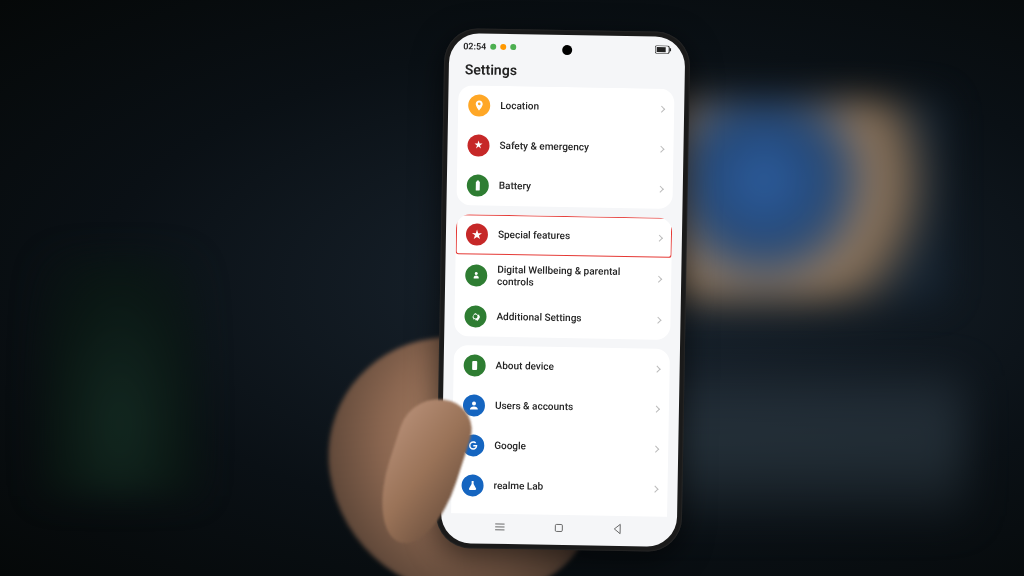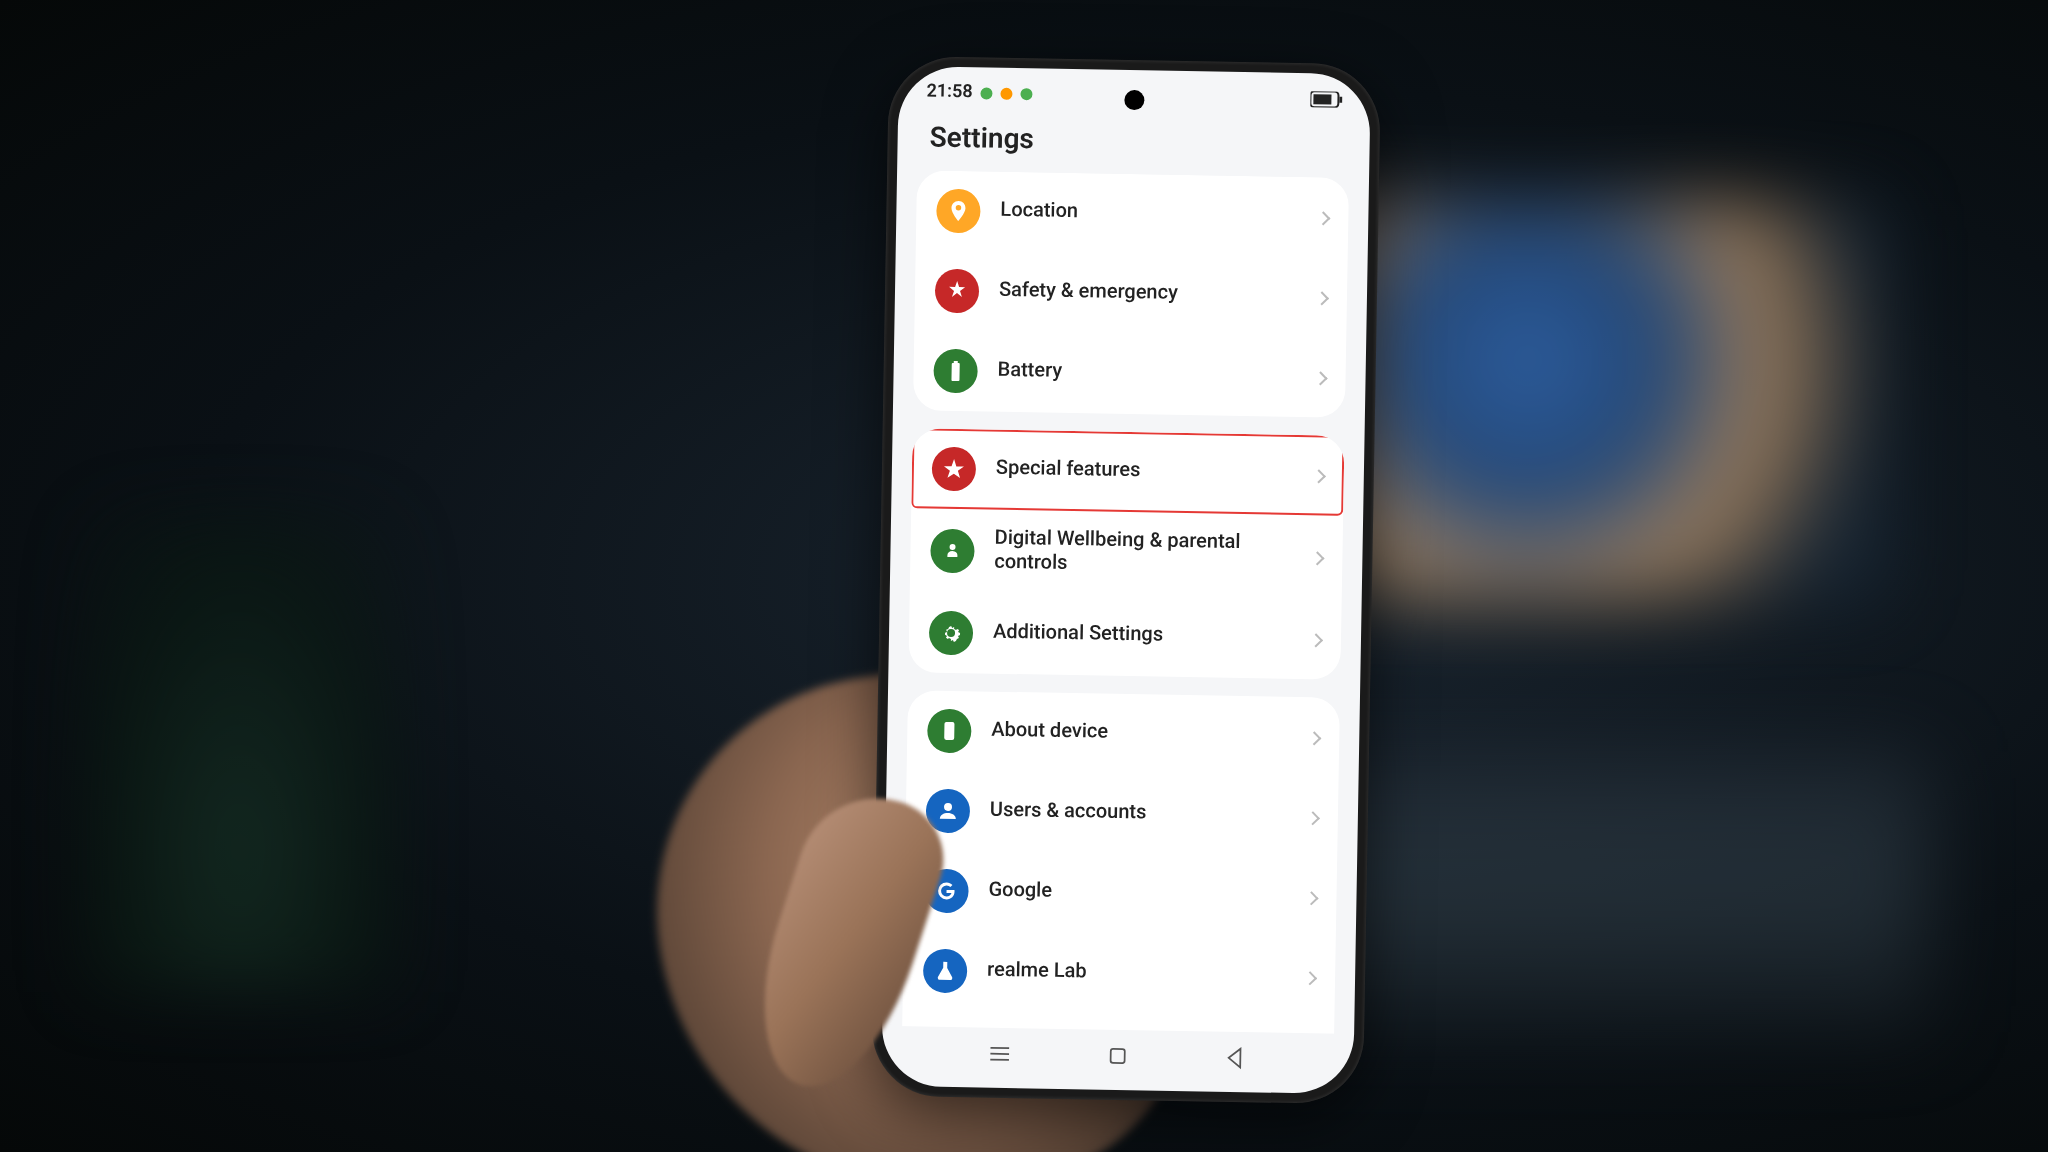--- a/index.html
+++ b/index.html
@@ -199,21 +199,21 @@
 <div class="bg-plant"></div>
 <div class="hand"></div>
 <div class="thumb"></div>
 
 <div class="phone">
   <div class="screen">
     <div class="camera-hole"></div>
 
     <div class="statusbar">
       <div class="status-left">
-        <span>21:58</span>
+        <span>02:54</span>
         <span class="status-dot" style="background:#4caf50"></span>
         <span class="status-dot" style="background:#ff9800"></span>
         <span class="status-dot" style="background:#4caf50"></span>
       </div>
       <div class="status-right">
         <svg width="16" height="8" viewBox="0 0 16 8">
           <rect x="0" y="0" width="14" height="8" rx="2" fill="none" stroke="#222" stroke-width="1"></rect>
           <rect x="1.5" y="1.5" width="9" height="5" fill="#222"></rect>
           <rect x="14.5" y="2.5" width="1.5" height="3" fill="#222"></rect>
         </svg>

